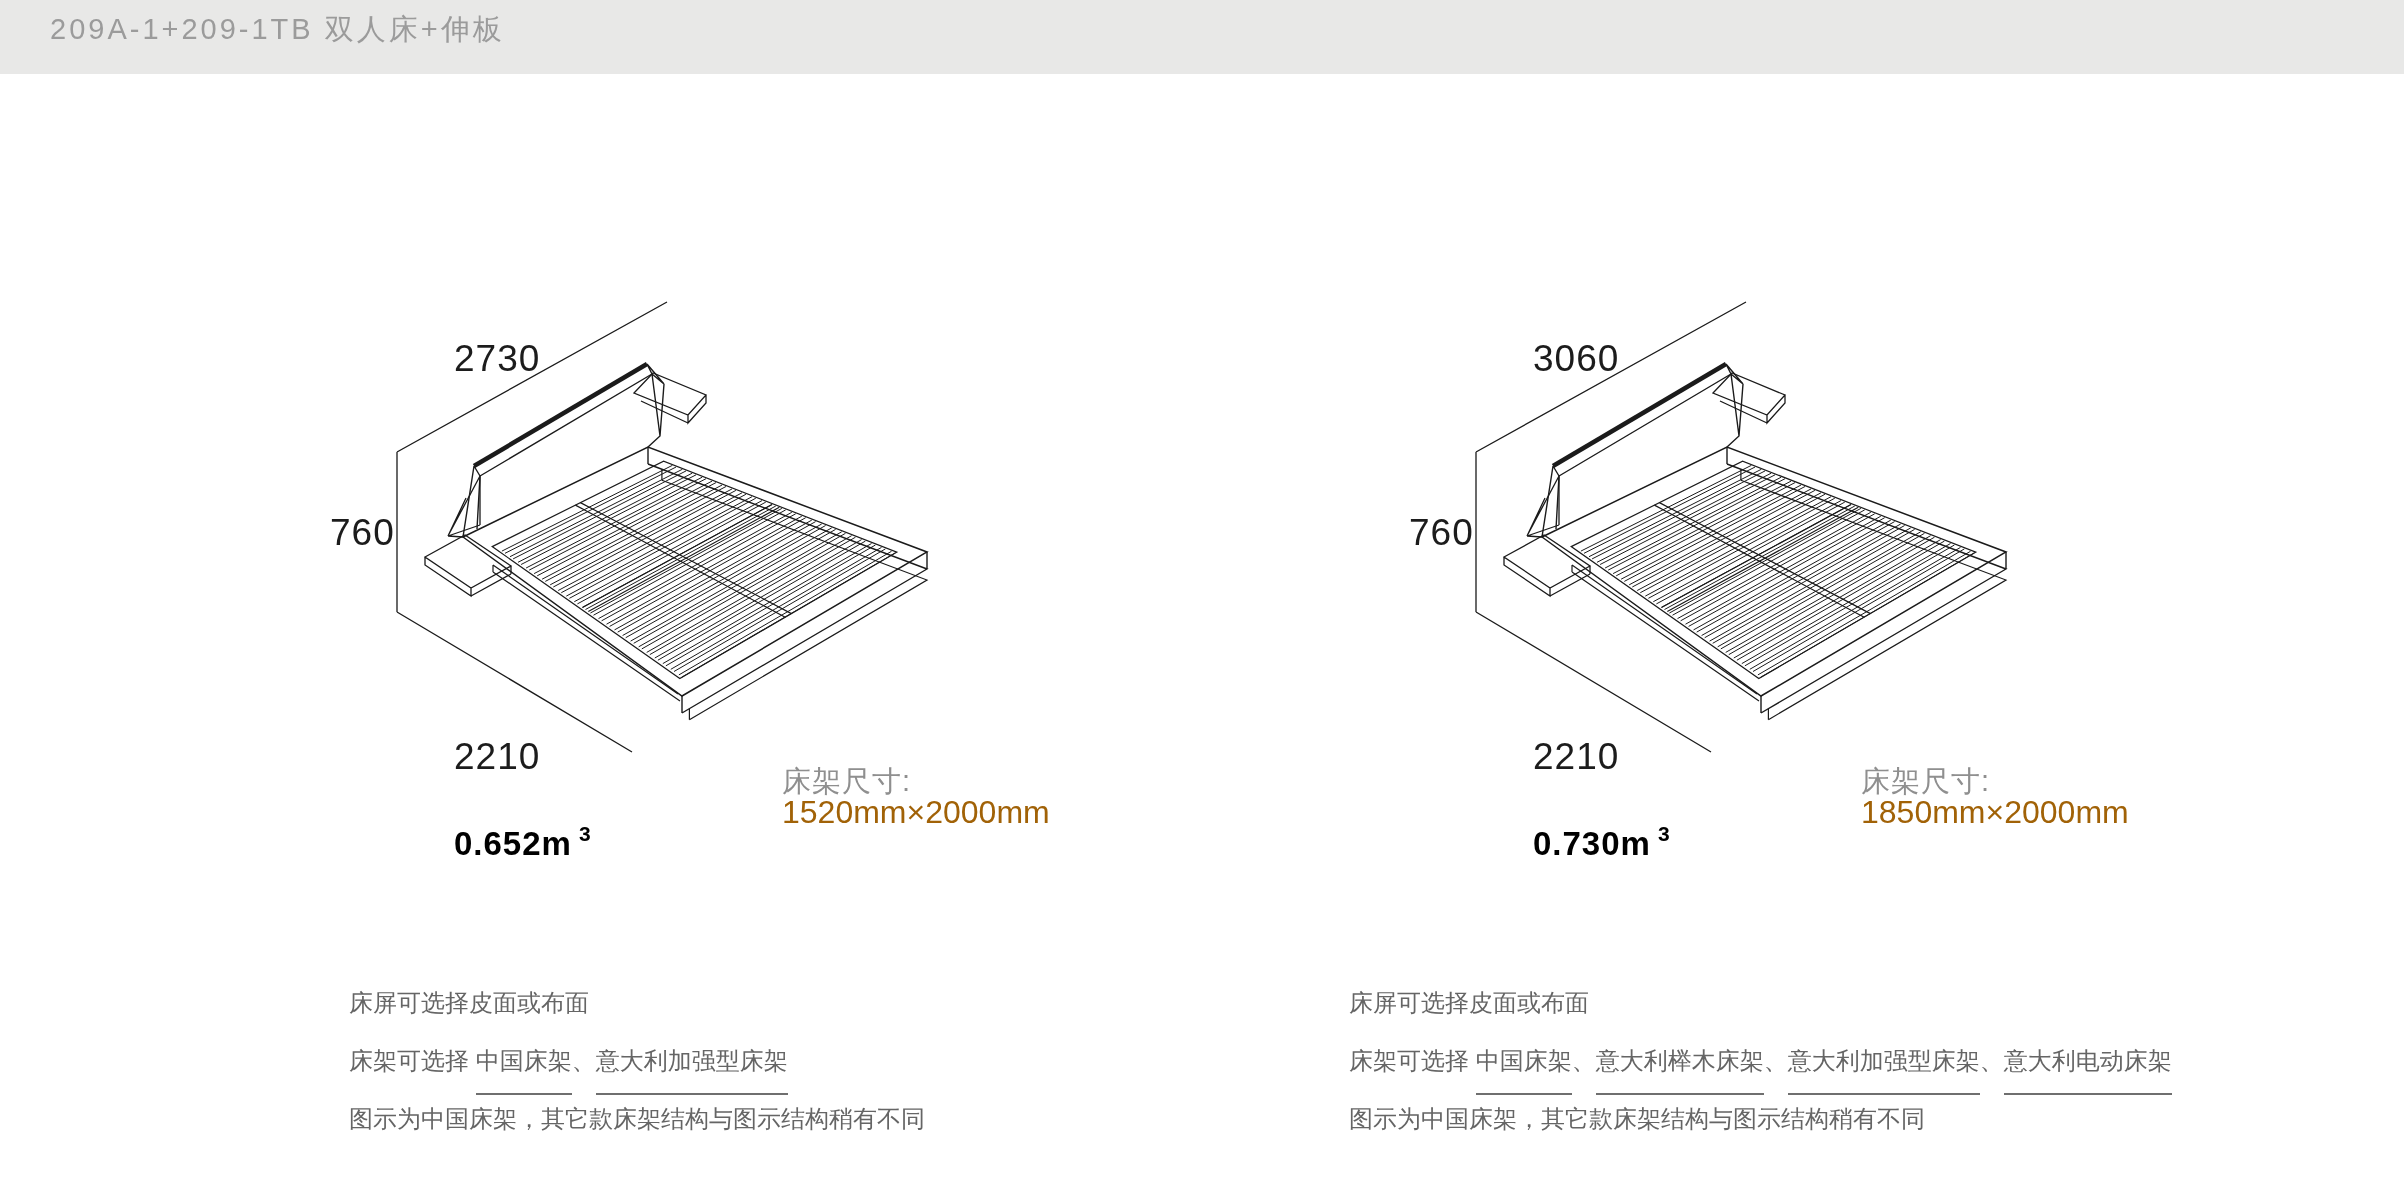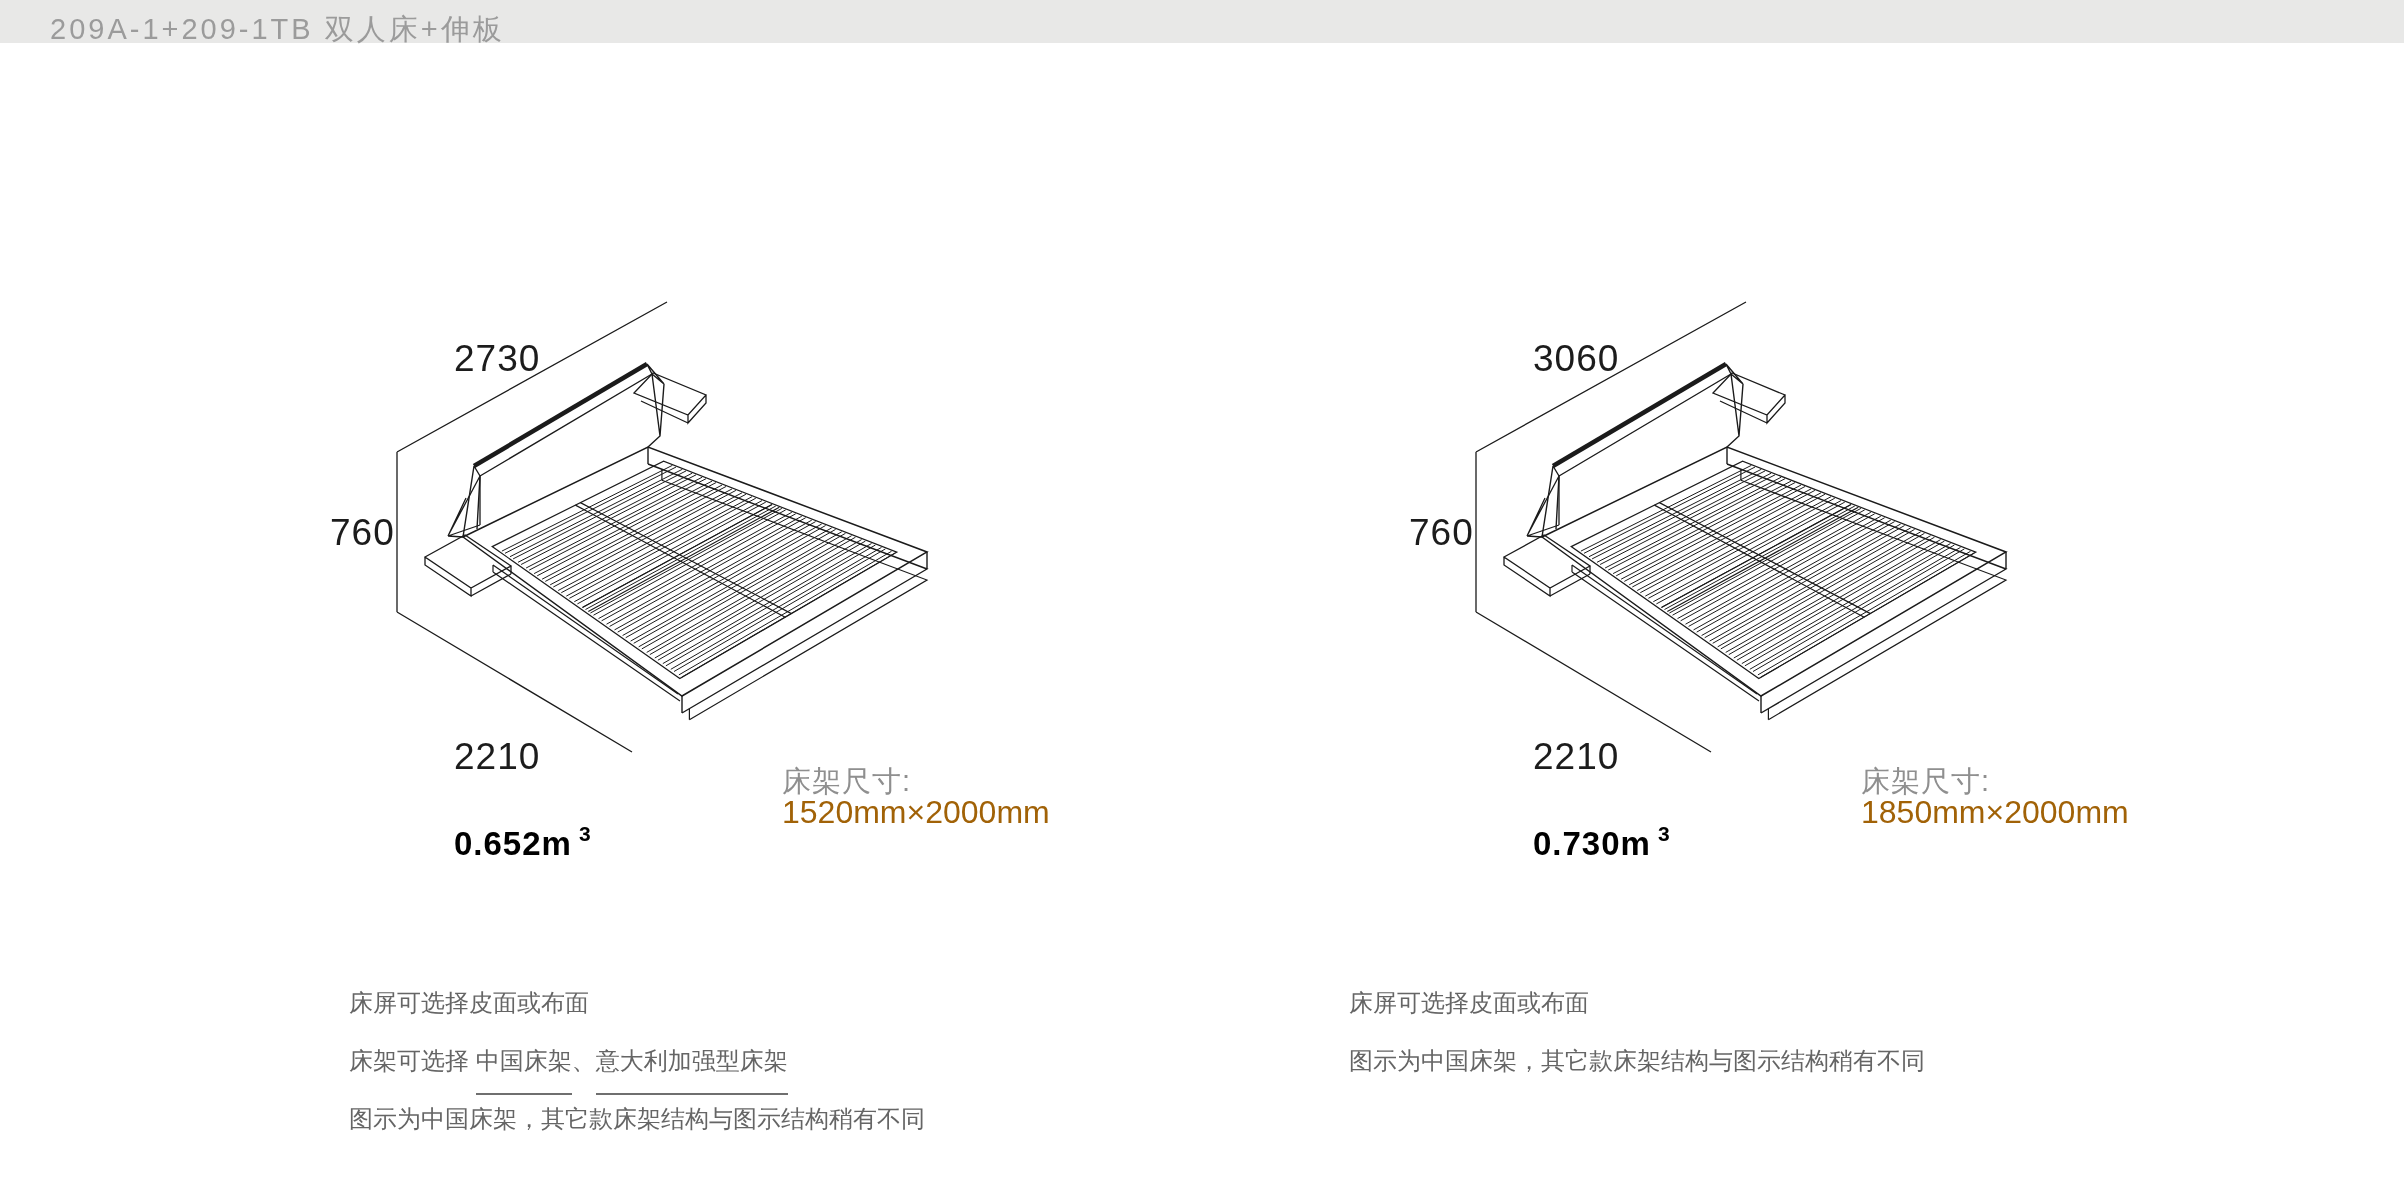--- a/index.html
+++ b/index.html
@@ -4,21 +4,21 @@
 <style>
   html,body{margin:0;padding:0;}
   body{
     width:2404px;height:1202px;position:relative;overflow:hidden;
     background:#ffffff;
     font-family:"Liberation Sans","DejaVu Sans",sans-serif;
     -webkit-font-smoothing:antialiased;
   }
   
   .titlebar{
-    position:absolute;left:0;top:0;width:2404px;height:43px;
+    position:absolute;left:0;top:0;width:2404px;height:74px;
     background:#e8e8e7;
   }
   .titlebar .title{
     position:absolute;left:50px;top:0;line-height:58px;
     font-size:29px;letter-spacing:3px;color:#9b9b9b;white-space:nowrap;
   }
   
   .diagram{position:absolute;top:290px;width:720px;height:560px;}
   .diagram.left{left:330px;}
   .diagram.right{left:1409px;}
@@ -112,14 +112,17 @@
 <div class="notes left">
   <div>床屏可选择皮面或布面</div>
   <div>
     <span>床架可选择 </span><span><span class="u">中国床架</span><span>、</span><span class="u">意大利加强型床架</span></span>
   </div>
   <div>图示为中国床架，其它款床架结构与图示结构稍有不同</div>
 </div>
 
 <div class="notes right">
   <div>床屏可选择皮面或布面</div>
+  <div>
+    <span>床架可选择 </span><span><span class="u">中国床架</span><span>、</span><span class="u">意大利榉木床架</span><span>、</span><span class="u">意大利加强型床架</span><span>、</span><span class="u">意大利电动床架</span></span>
+  </div>
   <div>图示为中国床架，其它款床架结构与图示结构稍有不同</div>
 </div>
 
 </body></html>

